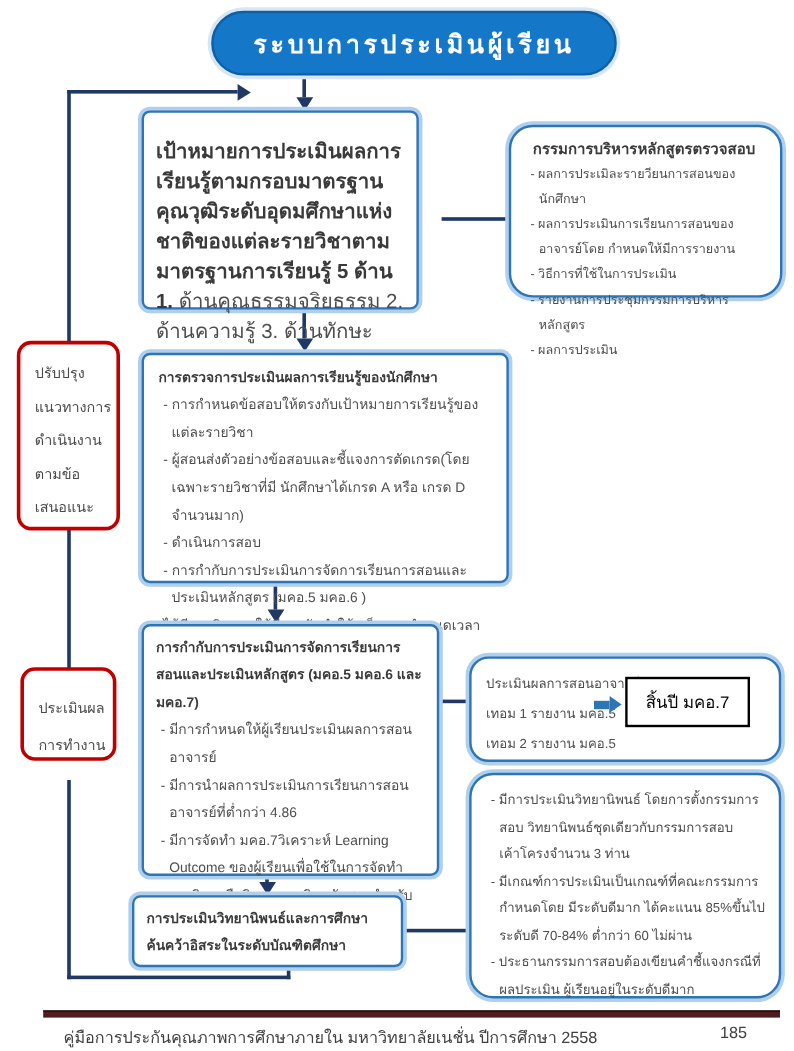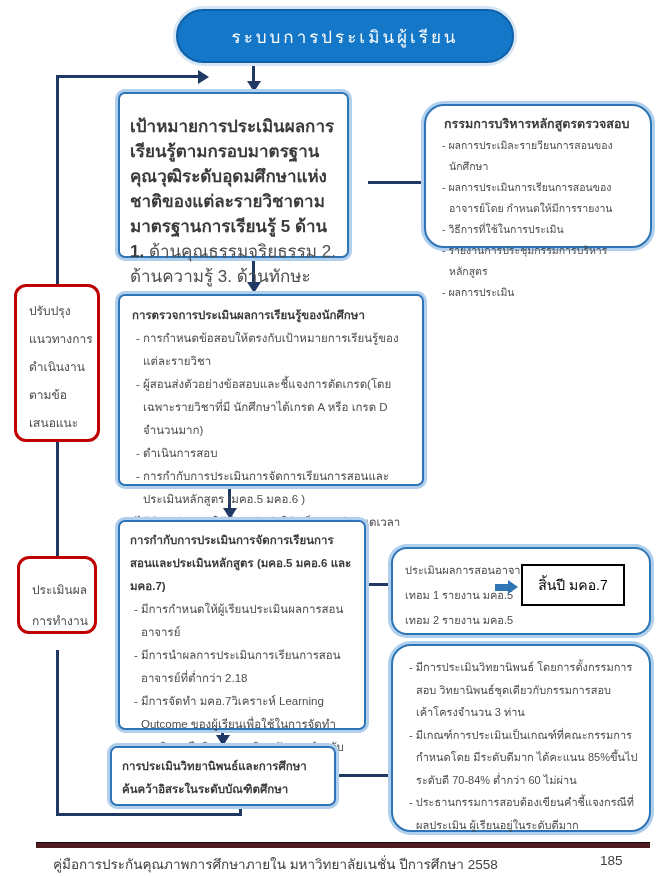--- a/index.html
+++ b/index.html
@@ -12,22 +12,22 @@
       border-top:7px solid transparent;border-bottom:7px solid transparent;border-left:11px solid #1F3864;}
   .box{position:absolute;background:#fff;border:2px solid #2E75B6;border-radius:7px;
        box-shadow:0 0 0 3px #AFCFED;z-index:3;box-sizing:border-box;}
   .box-round{border-radius:20px;}
   .redbox{position:absolute;background:#fff;border:3px solid #C00000;border-radius:12px;
           z-index:3;box-sizing:border-box;white-space:pre-line;color:#4a4a4a;}
   .bold-t{font-weight:bold;color:#3a3a3a;}
   .items .it{padding-left:11px;text-indent:-7px;}
   .title-pill{position:absolute;left:176px;top:9px;width:334px;height:50px;z-index:3;
       background:#1577C8;border:2px solid #0d5fa8;border-radius:28px;box-shadow:0 0 0 3px #d7e6f4;
-      display:flex;align-items:center;justify-content:center;color:#fff;font-weight:normal;
-      font-size:17px;letter-spacing:3px;}
+      display:flex;align-items:center;justify-content:center;color:#fff;font-weight:bold;
+      font-size:21px;letter-spacing:3px;}
   .endrect{position:absolute;border:2px solid #000;background:#fff;display:flex;
       align-items:center;justify-content:center;font-size:14px;color:#000000;z-index:4;}
   .blockarrow{position:absolute;z-index:4;}
   .blockarrow .bar{position:absolute;left:0;top:4px;width:13px;height:7px;background:#2E75B6;}
   .blockarrow .tip{position:absolute;left:13px;top:0;width:0;height:0;
       border-top:7.5px solid transparent;border-bottom:7.5px solid transparent;border-left:10px solid #2E75B6;}
   .footer-rule{position:absolute;left:36px;top:842px;width:614px;height:5px;
       background:#4F1C20;border-top:1px solid #140608;z-index:3;}
   .footer-text{position:absolute;top:853px;font-size:13.5px;color:#3f3f3f;z-index:3;}
 </style>
@@ -99,21 +99,21 @@
 ตามข้อ
 เสนอแนะ</div>
 
   <div class="redbox" style="left:17px;top:556px;width:80px;height:78px;padding:16px 0 0 12px;font-size:12px;line-height:31px;">ประเมินผล
 การทำงาน</div>
 
   <div class="box" style="left:118px;top:520px;width:248px;height:210px;padding:7px 10px;font-size:11.5px;line-height:23px;">
     <div class="bold-t">การกำกับการประเมินการจัดการเรียนการสอนและประเมินหลักสูตร (มคอ.5 มคอ.6 และมคอ.7)</div>
     <div class="items">
       <div class="it">- มีการกำหนดให้ผู้เรียนประเมินผลการสอนอาจารย์</div>
-      <div class="it">- มีการนำผลการประเมินการเรียนการสอนอาจารย์ที่ต่ำกว่า 2.18</div>
+      <div class="it">- มีการนำผลการประเมินการเรียนการสอนอาจารย์ที่ต่ำกว่า 4.86</div>
       <div class="it">- มีการจัดทำ มคอ.7วิเคราะห์ Learning Outcome ของผู้เรียนเพื่อใช้ในการจัดทำรายวิชาหรือกิจกรรมเสริมหลักสูตรสำหรับผลลัพธ์ที่ยังเห็นไม่เด่นชัดในตัวผู้เรียน</div>
     </div>
   </div>
 
   <div class="box box-round" style="left:391px;top:547px;width:260px;height:88px;border-radius:16px;padding:9px 0 0 12px;font-size:11px;line-height:25px;">
     <div>ประเมินผลการสอนอาจารย์</div>
     <div>เทอม 1  รายงาน มคอ.5</div>
     <div>เทอม 2  รายงาน มคอ.5</div>
     <div class="blockarrow" style="left:102px;top:31px;width:23px;height:15px;">
       <span class="bar"></span>

